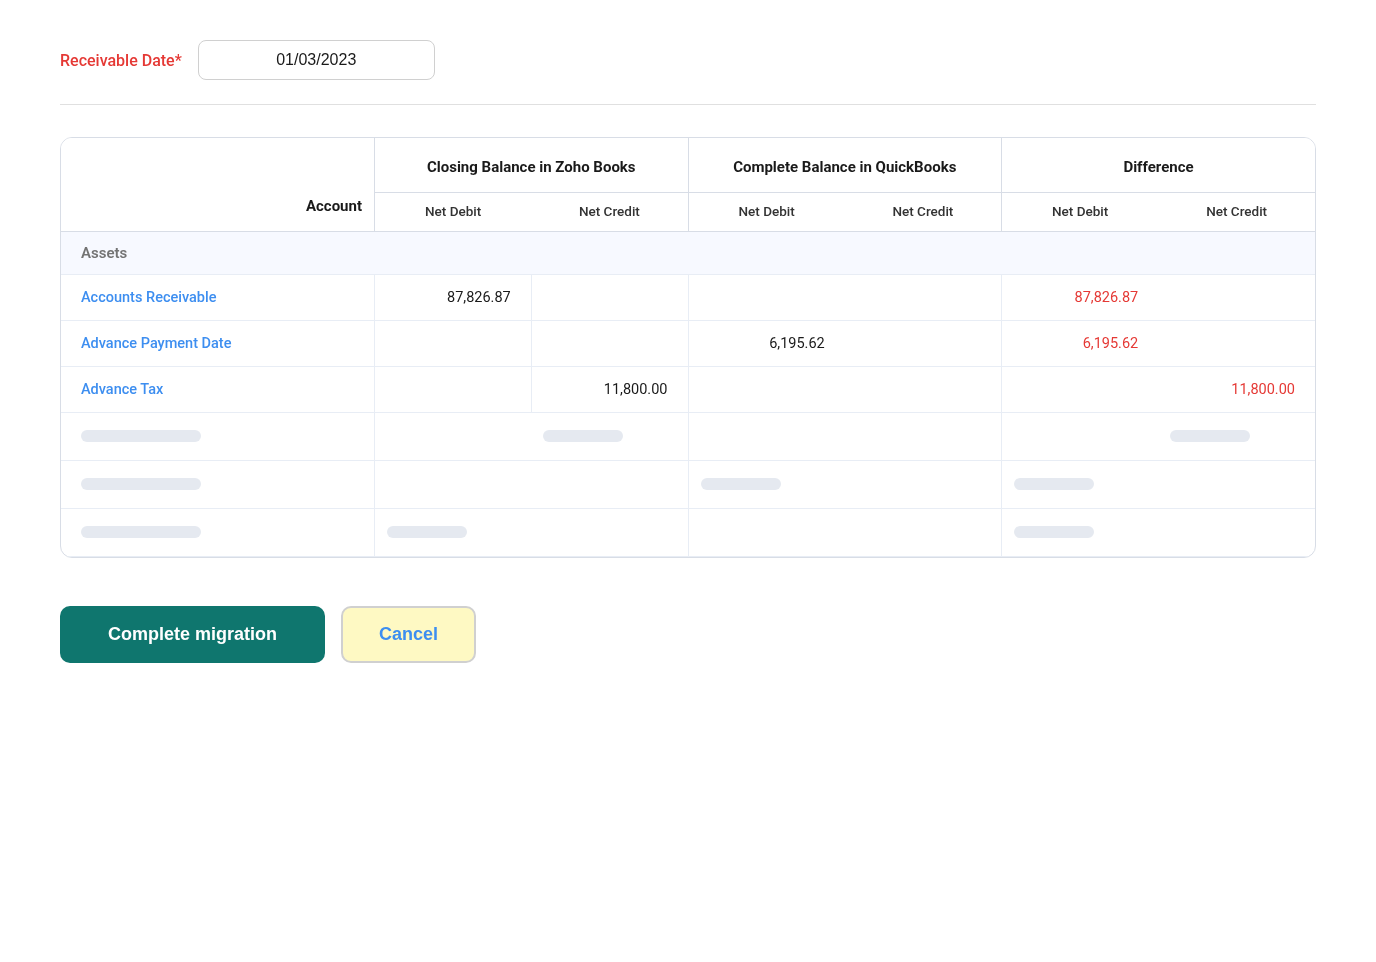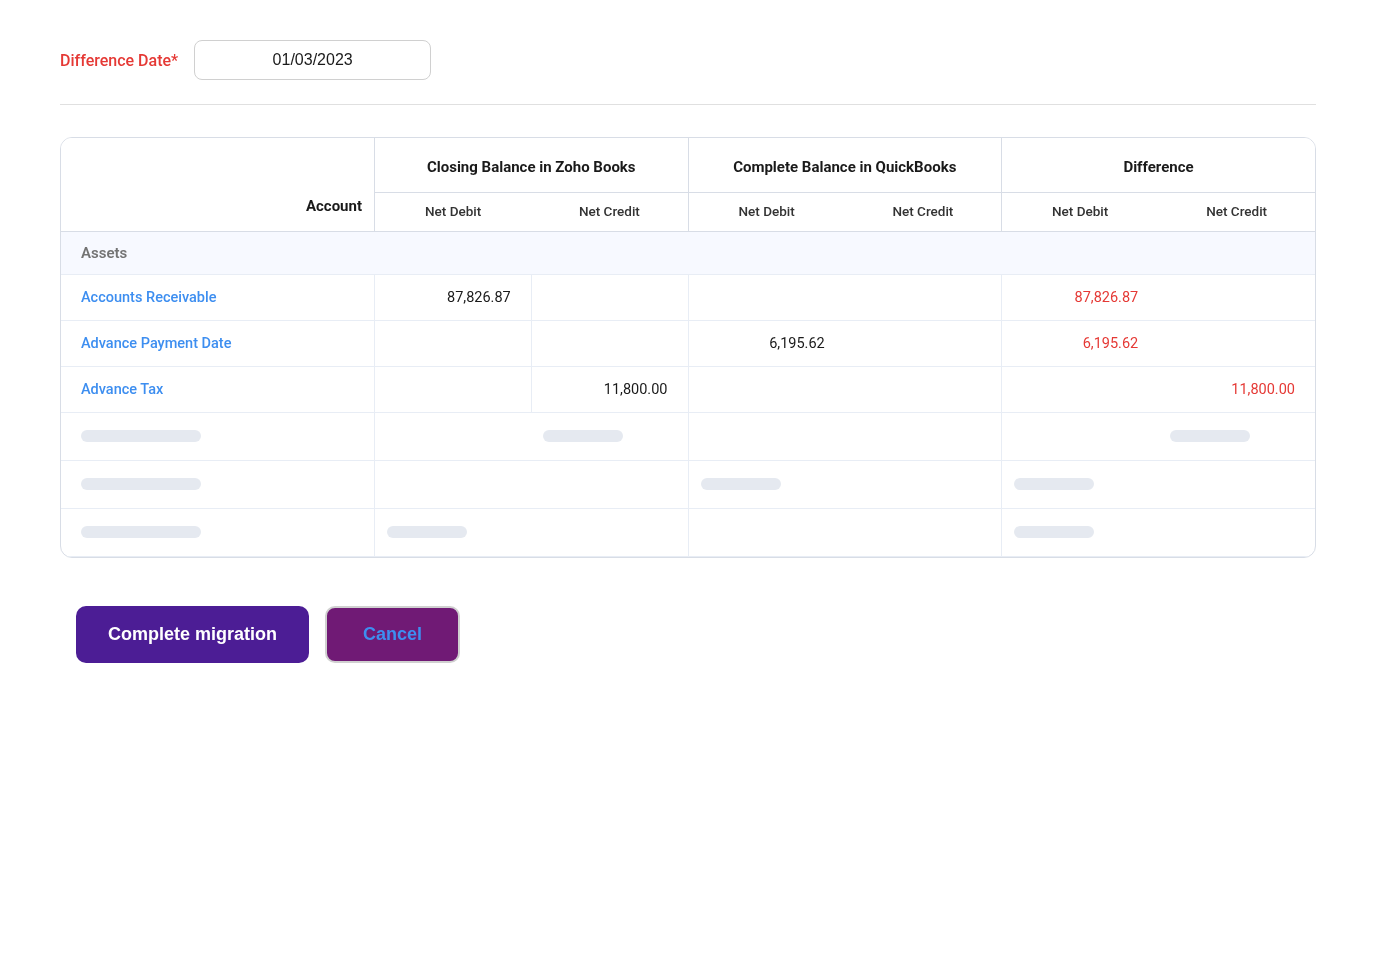--- a/index.html
+++ b/index.html
@@ -163,48 +163,47 @@
 
     
     .footer-buttons {
       display: flex;
       gap: 16px;
       align-items: center;
       margin-top: 8px;
     }
 
     .btn-complete {
-      background: #4c1d95;
+      background: #0f766e;
       color: #fff;
       border: none;
       border-radius: 10px;
-      padding: 18px 32px;
+      padding: 18px 48px;
       font-size: 18px;
       font-weight: 600;
       cursor: pointer;
-      margin-left: 16px;
     }
 
     .btn-cancel {
-      background: #701a75;
+      background: #fef9c3;
       color: #3d8ef0;
       border: 2px solid #d0d0d0;
       border-radius: 10px;
       padding: 16px 36px;
       font-size: 18px;
       font-weight: 600;
       cursor: pointer;
     }
   </style>
 </head>
 <body>
 
 <div class="header">
   <div class="migration-date-section">
-    <span class="migration-date-label">Difference Date*</span>
+    <span class="migration-date-label">Receivable Date*</span>
     <input class="migration-date-input" type="text" value="01/03/2023" style="">
   </div>
 </div>
 
 <div class="table-wrapper">
   <table>
     <colgroup>
       <col class="col-account">
       <col class="col-zb-debit">
       <col class="col-zb-credit">

